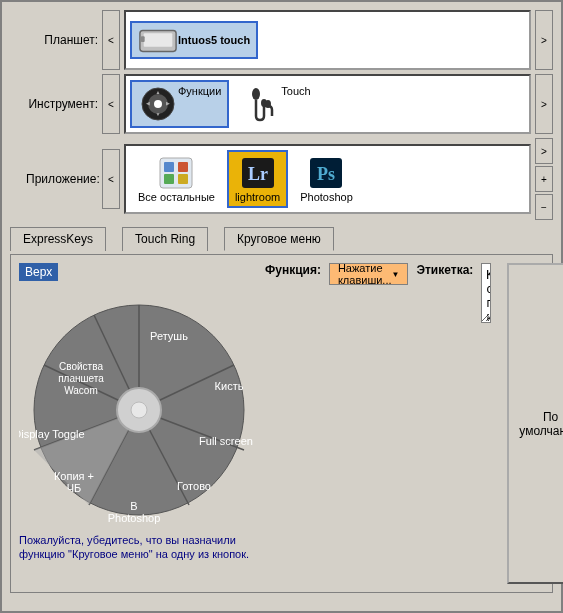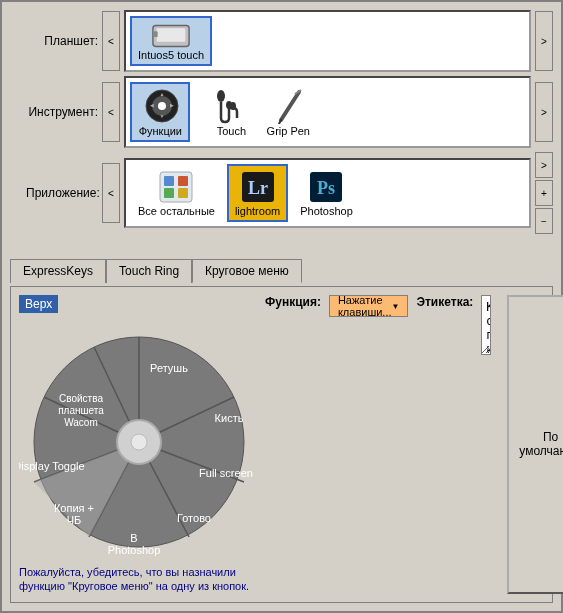--- a/index.html
+++ b/index.html
@@ -97,45 +97,46 @@
       border: 2px inset #999;
       background: white;
       display: flex;
       align-items: center;
       padding: 4px;
       gap: 4px;
       min-height: 60px;
     }
     .device-item {
       display: flex;
-      flex-direction: column;
+      flex-direction: row;
       align-items: center;
       padding: 3px 6px;
       cursor: pointer;
       font-size: 11px;
       text-align: center;
       background: #b8d0e8;
       border: 2px solid #0a5;
       min-width: 60px;
+      font-weight: bold;
     }
     .device-item.selected {
       background: #b8d0e8;
       border: 2px solid #3366cc;
     }
     .device-icon {
       width: 40px;
       height: 28px;
       display: flex;
       align-items: center;
       justify-content: center;
     }
     .tool-item {
       display: flex;
-      flex-direction: column;
-      align-items: flex-end;
+      flex-direction: row;
+      align-items: flex-start;
       padding: 3px 6px;
       cursor: pointer;
       font-size: 11px;
       text-align: center;
       min-width: 60px;
     }
     .tool-item.selected {
       background: #b8d0e8;
       border: 2px solid #3366cc;
     }
@@ -170,22 +171,22 @@
     }
     .app-icon {
       width: 40px;
       height: 36px;
       display: flex;
       align-items: center;
       justify-content: center;
     }
     .tabs-row {
       display: flex;
-      gap: 0;
-      margin-top: 20px;
+      gap: 16px;
+      margin-top: 2px;
     }
     .tab {
       padding: 4px 12px;
       background: #d4d0c8;
       border: 1px solid #808080;
       border-bottom: none;
       cursor: pointer;
       font-size: 12px;
       position: relative;
       top: 1px;
@@ -340,30 +341,20 @@
             <svg width="30" height="36" viewBox="0 0 30 36">
               <ellipse cx="10" cy="8" rx="4" ry="6" fill="#333"></ellipse>
               <path d="M10 14 L10 30 Q10 34 14 34 Q18 34 18 30 L18 20 L22 20 Q26 20 26 24 L26 30" fill="none" stroke="#333" stroke-width="2.5"></path>
               <ellipse cx="18" cy="17" rx="3" ry="4" fill="#333"></ellipse>
               <ellipse cx="22" cy="18" rx="3" ry="4" fill="#333"></ellipse>
             </svg>
           </div>
           <span>Touch</span>
         </div>
 
-        <div class="tool-item normal">
-          <div class="tool-icon">
-            <svg width="30" height="36" viewBox="0 0 30 36">
-              <line x1="6" y1="32" x2="24" y2="4" stroke="#555" stroke-width="4" stroke-linecap="round"></line>
-              <line x1="6" y1="32" x2="4" y2="36" stroke="#333" stroke-width="2" stroke-linecap="round"></line>
-              <line x1="20" y1="6" x2="26" y2="2" stroke="#888" stroke-width="2"></line>
-            </svg>
-          </div>
-          <span>Grip Pen</span>
-        </div>
       </div>
       <div class="nav-btn">&gt;</div>
     </div>
 
     <div class="row">
       <div class="row-label">Приложение:</div>
       <div class="nav-btn">&lt;</div>
       <div class="device-list">
 
         <div class="app-item normal">

